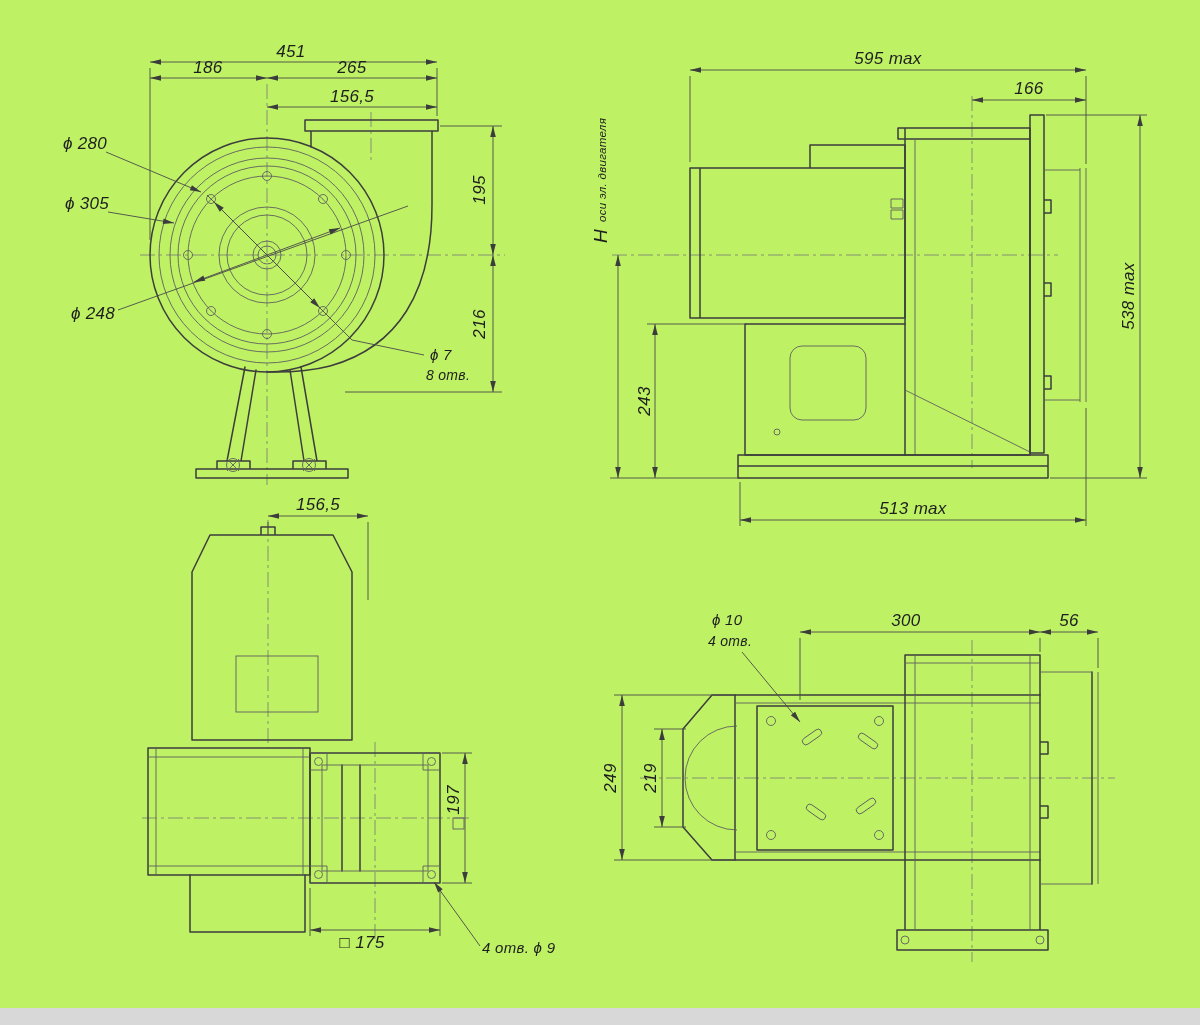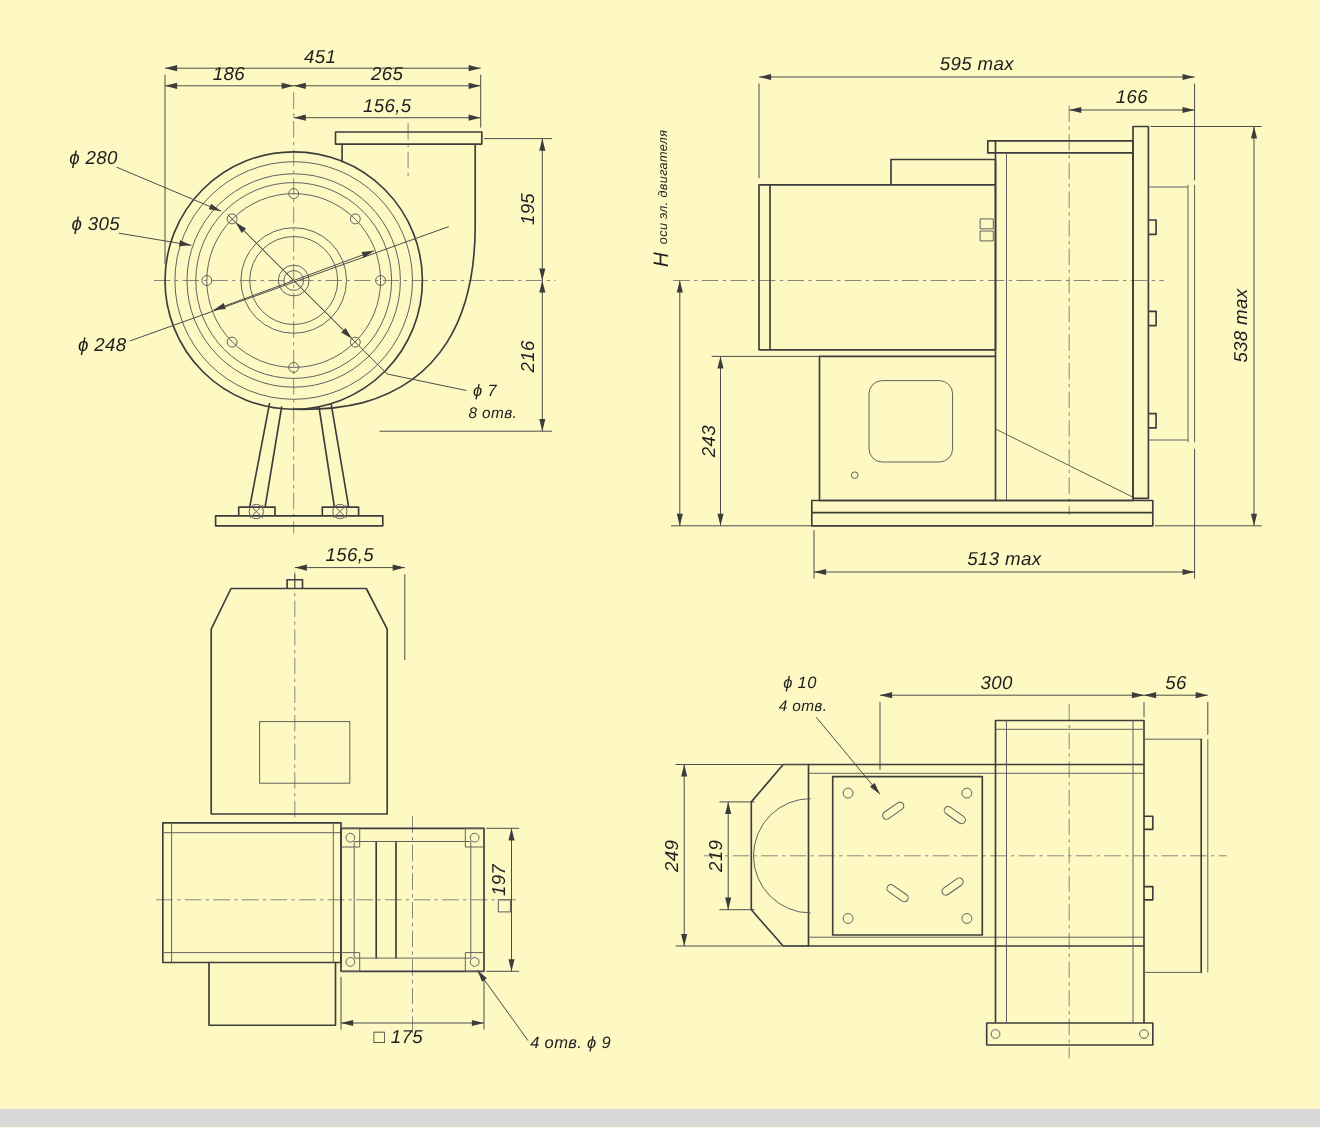--- a/index.html
+++ b/index.html
@@ -1,16 +1,16 @@
 <!DOCTYPE html>
 <html><head>
 <meta charset="utf-8">
 <style>
   html,body{margin:0;padding:0;background:#ffffff;}
-  .page{width:1200px;height:1025px;position:relative;background:#fef9c3;overflow:hidden;}
+  .page{width:1200px;height:1025px;position:relative;background:#bef264;overflow:hidden;}
   svg{display:block;}
   .ol{stroke:#3d3d3d;stroke-width:1.5;fill:none;stroke-linejoin:round;stroke-linecap:round;}
   .tl{stroke:#5f5f5f;stroke-width:0.9;fill:none;}
   .cl{stroke:#777;stroke-width:0.8;fill:none;stroke-dasharray:15 4 3 4;}
   .dim,.ldr,.ext{stroke:#4a4a4a;stroke-width:0.9;fill:none;}
   text{font-family:"Liberation Sans","DejaVu Sans",sans-serif;font-style:italic;fill:#1e1e1e;font-size:17px;letter-spacing:.3px;}
   text.small{font-size:14px;}
   text.note{font-size:15px;}
 </style>
 </head>

